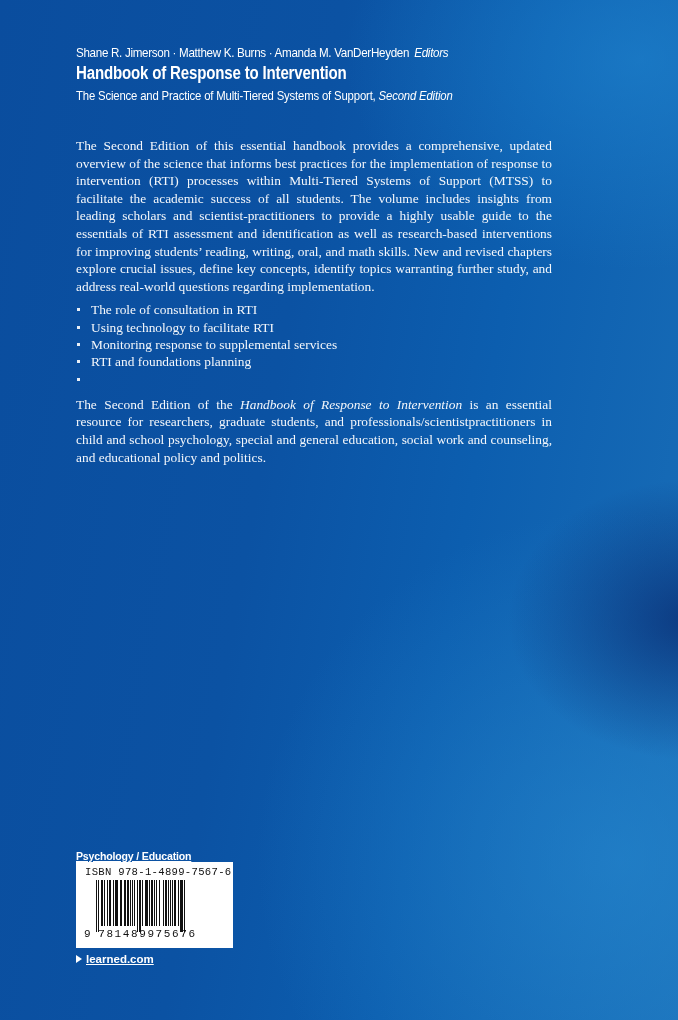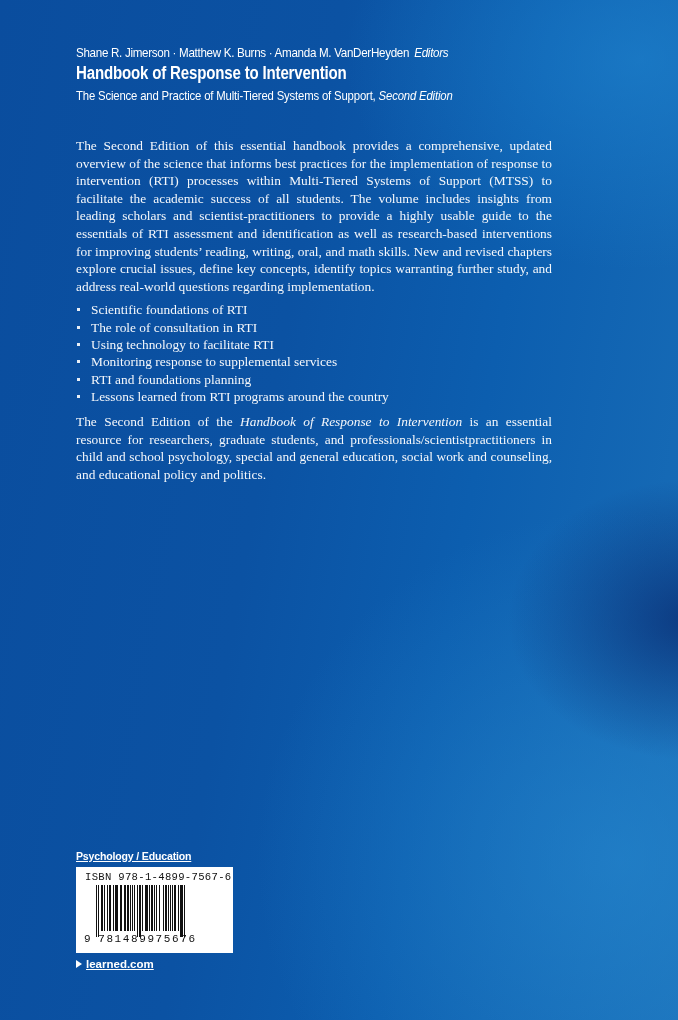--- a/index.html
+++ b/index.html
@@ -24,21 +24,21 @@
   .body p.blurb { text-align-last: left; }
   .key { margin-top: 10px !important; }
   ul.topics { list-style: none; margin: 6px 0 0 0; padding: 0; }
   ul.topics li { position: relative; padding-left: 15px; height: 17.3px; }
   ul.topics li .bullet { position: absolute; left: 1px; top: 7px; width: 3px; height: 3px; background: #e8eef6; }
   .closing { margin-top: 8px !important; font-family: Liberation Serif, serif; }
   .closing i { font-style: italic; }
 
   .footer { position: absolute; left: 76px; top: 850px; font-family: "Liberation Sans", sans-serif; text-decoration: underline; }
   .category { font-size: 11.5px; font-weight: bold; letter-spacing: -0.2px; transform: scaleX(0.92); transform-origin: left; white-space: nowrap; }
-  .isbn-box { margin-top: 5px; width: 157px; height: 86px; background: #ffffff; position: relative; color: #111; }
+  .isbn-box { width: 157px; height: 86px; background: #ffffff; position: relative; color: #111; }
   .isbn-text { position: absolute; left: 9px; top: 4px; font-family: "Liberation Mono", monospace; font-size: 10.6px; letter-spacing: 0.3px; white-space: nowrap; }
   .barcode { position: absolute; left: 20px; top: 18px; width: 127px; height: 52px; display: flex; align-items: flex-start; }
   .barcode span { display: block; background: #111; height: 46px; }
   .barcode span.guard { height: 52px; }
   .barcode-digits { position: absolute; left: 8px; top: 66px; font-family: "Liberation Mono", monospace; font-size: 11px; letter-spacing: 1.6px; white-space: nowrap; background: transparent; }
   .barcode-digits .lead { margin-right: 6px; }
   .site { margin-top: 5px; font-size: 11.5px; font-weight: bold; white-space: nowrap; display: flex; align-items: center; }
   .site .arrow { width: 0; height: 0; border-left: 6px solid #fff; border-top: 4px solid transparent; border-bottom: 4px solid transparent; margin-right: 4px; }
 </style>
 </head>
@@ -51,26 +51,25 @@
   <div class="book-title">Handbook of Response to Intervention</div>
   <div class="subtitle">
     <span>The Science and Practice of Multi-Tiered Systems of Support,</span>
     <span class="ed">Second Edition</span>
   </div>
 </div>
 
 <div class="body">
   <p class="blurb">The Second Edition of this essential handbook provides a comprehensive, updated overview of the science that informs best practices for the implementation of response to intervention (RTI) processes within Multi-Tiered Systems of Support (MTSS) to facilitate the academic success of all students. The volume includes insights from leading scholars and scientist-practitioners to provide a highly usable guide to the essentials of RTI assessment and identification as well as research-based interventions for improving students’ reading, writing, oral, and math skills. New and revised chapters explore crucial issues, define key concepts, identify topics warranting further study, and address real-world questions regarding implementation.</p>
   <ul class="topics">
-    <li><span class="bullet"></span><span>Scientific foundations of RTI</span></li>
     <li><span class="bullet"></span><span>The role of consultation in RTI</span></li>
     <li><span class="bullet"></span><span>Using technology to facilitate RTI</span></li>
     <li><span class="bullet"></span><span>Monitoring response to supplemental services</span></li>
     <li><span class="bullet"></span><span>RTI and foundations planning</span></li>
-    <li><span class="bullet"></span><span>Lessons learned from RTI programs around the country</span></li>
+    <li><span class="bullet"></span></li>
   </ul>
   <p class="closing blurb"><span>The Second Edition of the</span> <i>Handbook of Response to Intervention</i> <span>is an essential resource for researchers, graduate students, and professionals/scientistpractitioners in child and school psychology, special and general education, social work and counseling, and educational policy and politics.</span></p>
 </div>
 
 <div class="footer">
   <div class="category">Psychology / Education</div>
   <div class="isbn-box">
     <div class="isbn-text">ISBN 978-1-4899-7567-6</div>
     <div class="barcode" id="barcode">
         <span class="guard" style="width: 0.95px;"></span>

